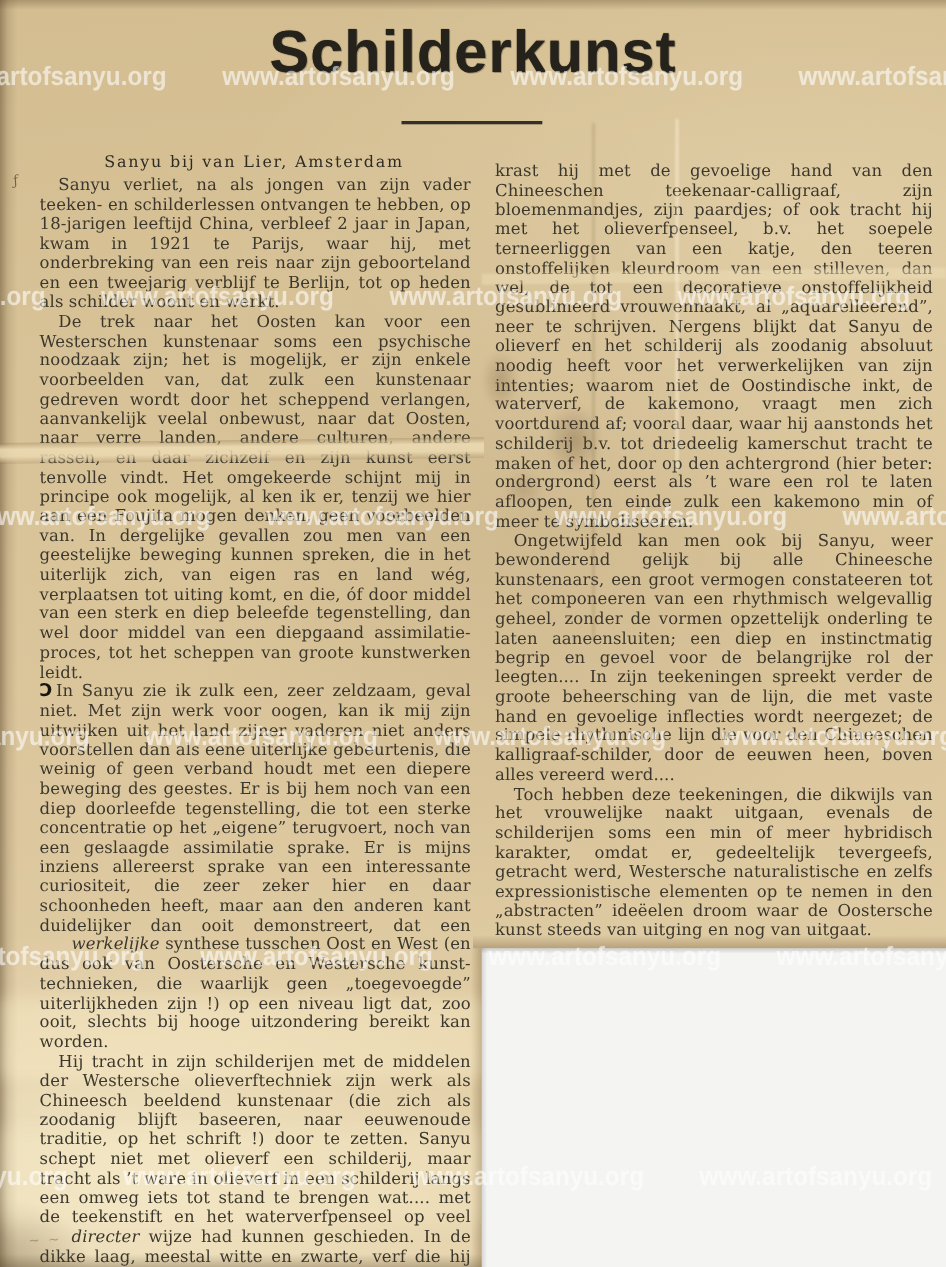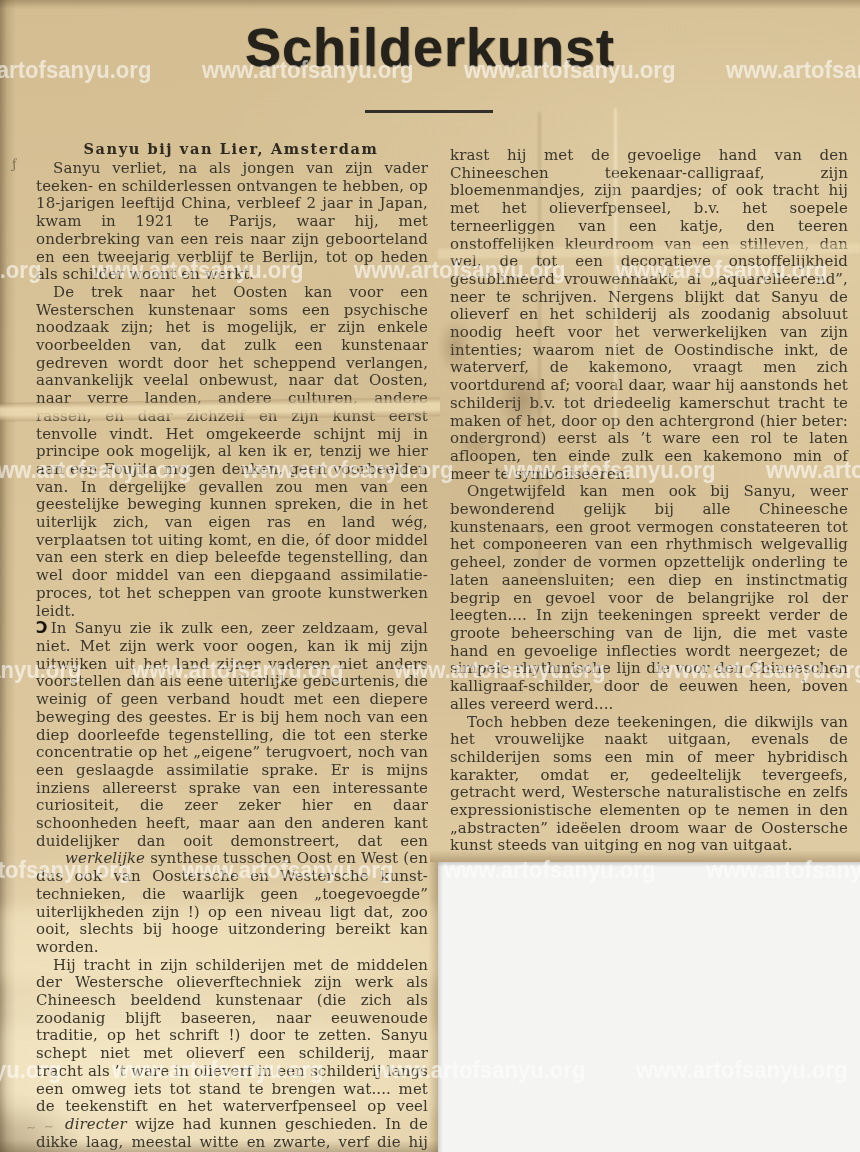--- a/index.html
+++ b/index.html
@@ -59,21 +59,21 @@
   #title{
     position:absolute;left:0;top:16px;width:860px;margin:0;z-index:2;
     text-align:center;font-family:Liberation Sans, sans-serif;font-weight:bold;
     font-size:54px;letter-spacing:1px;color:#25221b;
     text-shadow:0 0 1px rgba(38,32,22,.85), 1px 1px 0 rgba(38,32,22,.25);
   }
   #divider{position:absolute;left:365px;top:110px;width:128px;height:3px;
     background:#33302a;z-index:2;}
   #subtitle{
     position:absolute;left:35px;top:140px;width:392px;z-index:2;
-    text-align:center;font-weight:bold;font-size:14.5px;letter-spacing:1.6px;
+    text-align:center;font-weight:normal;font-size:14.5px;letter-spacing:1.6px;
     color:#2e2b22;
   }
   .col{position:absolute;z-index:2;color:#3b372c;}
   #left-col{left:36px;top:160px;width:392px;}
   #right-col{left:450px;top:147px;width:398px;}
   p.para{margin:0;text-align:justify;font-size:15px;line-height:17.7px;
     letter-spacing:.1px;}
   p.indent{text-indent:17px;}
   .it{font-style:italic;margin-left:29px;}
   .pmark{font-weight:bold;color:#17140e;font-size:16px;line-height:1;

